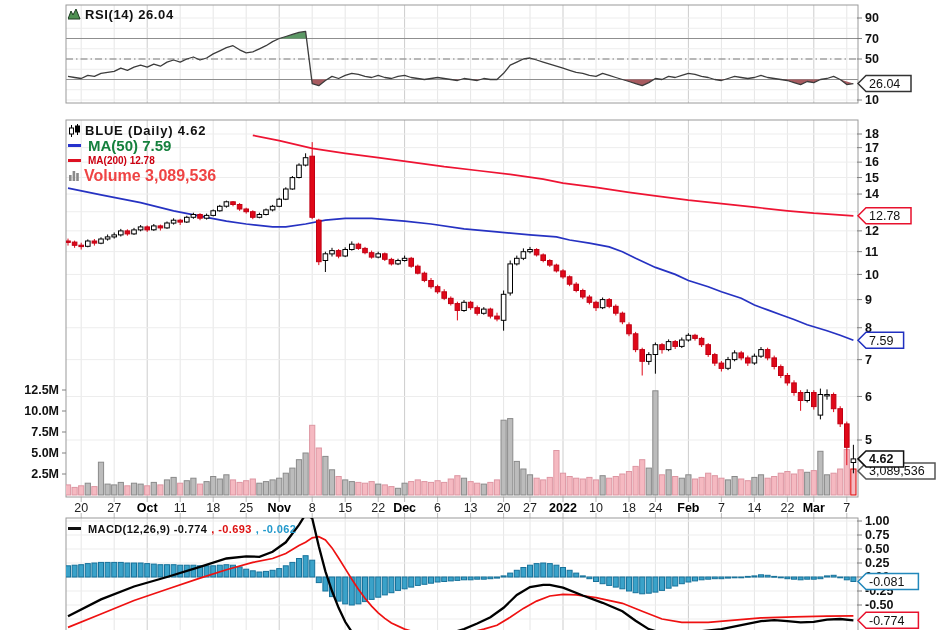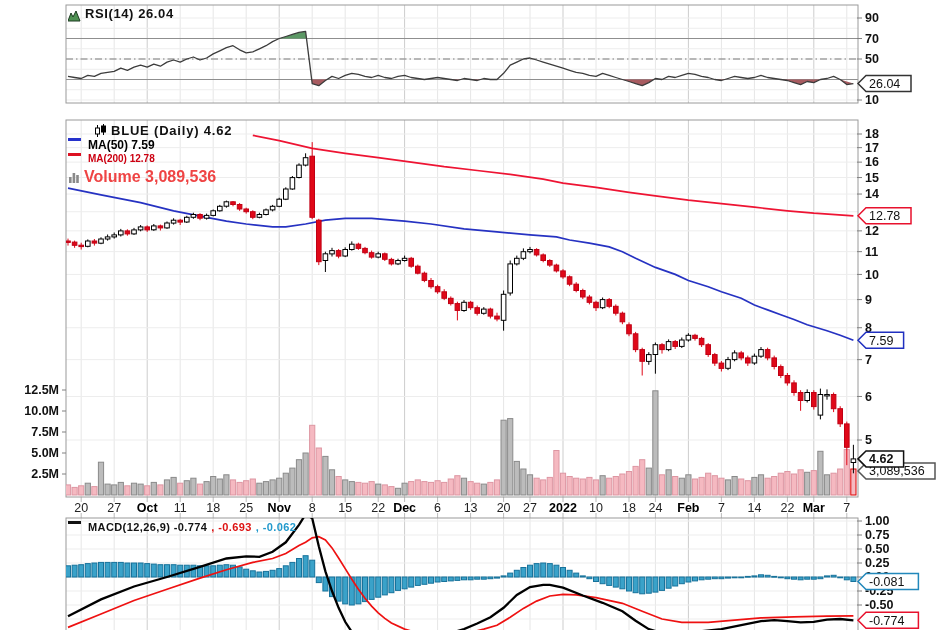--- a/index.html
+++ b/index.html
@@ -1,25 +1,25 @@
 <!DOCTYPE html>
 <html><head>
 <meta charset="utf-8">
 <style>
   html,body{margin:0;padding:0;width:936px;height:630px;background:#fff;overflow:hidden;
     font-family:"Liberation Sans",sans-serif;}
   #stage{position:relative;width:936px;height:630px;}
   #chart-svg{position:absolute;left:0;top:0;}
   .legend{position:absolute;z-index:5;pointer-events:none;}
-  .legend-row{display:flex;gap:4px;height:15px;white-space:nowrap;}
+  .legend-row{display:flex;align-items:center;gap:4px;height:15px;white-space:nowrap;}
   .rsi-legend{left:68px;top:6px;}
   .rsi-legend .legend-row{height:16px;font-size:13px;font-weight:700;color:#111;letter-spacing:.6px;}
   .price-legend{left:68px;top:123px;}
-  .sym-row{font-size:13px;font-weight:700;color:#111;letter-spacing:.8px;padding-left:26px;}
-  .ma50-row{font-size:12px;font-weight:700;color:#000000;}
+  .sym-row{font-size:13px;font-weight:700;color:#111;letter-spacing:.8px;}
+  .ma50-row{font-size:15px;font-weight:700;color:#15803d;}
   .ma200-row{font-size:10px;font-weight:700;color:#cc0011;}
   .vol-row{font-size:16px;font-weight:700;color:#ef4444;}
   .macd-legend{left:68px;top:521px;}
   .macd-legend .legend-row{font-size:11px;font-weight:700;}
   .macd-main{color:#111;letter-spacing:.4px;}
   .macd-sig{color:#dd1111;letter-spacing:.4px;}
   .macd-hist{color:#2299cc;letter-spacing:.4px;}
   .dash{display:inline-block;width:13px;height:3px;margin-right:3px;}
   .dash-blue{background:#2632cc;}
   .dash-red{background:#dd1122;}

